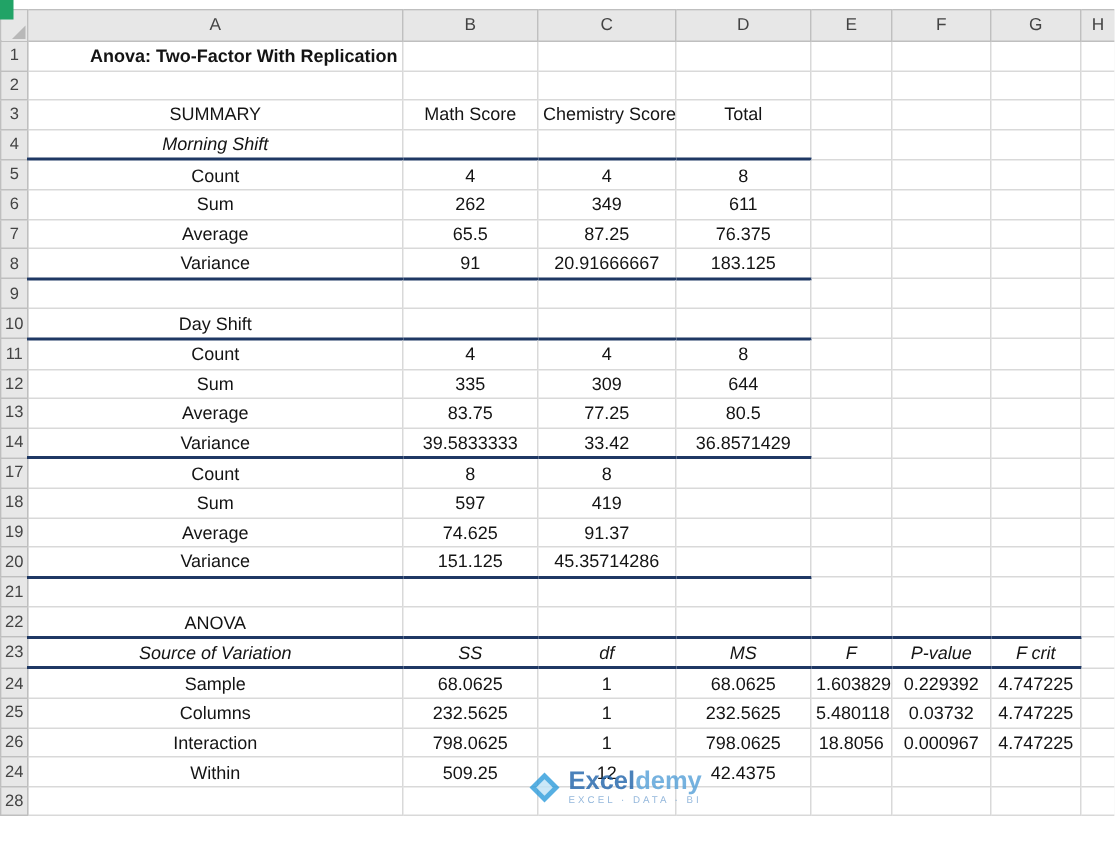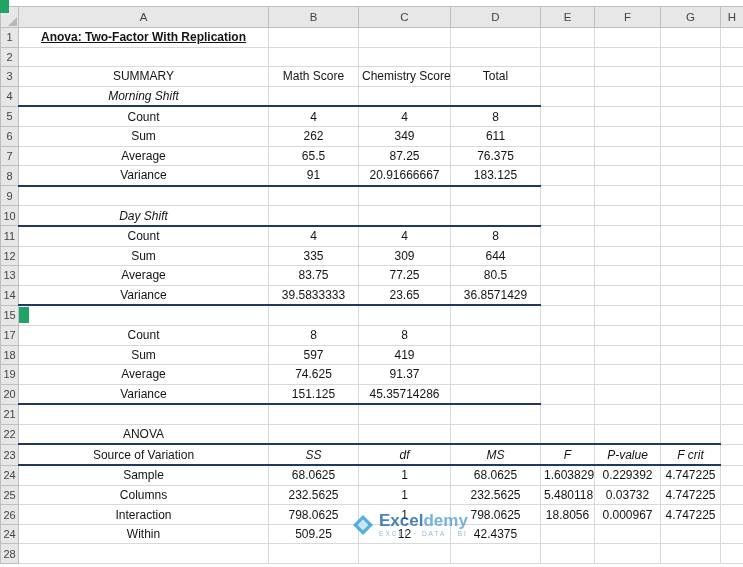--- a/index.html
+++ b/index.html
@@ -26,21 +26,21 @@
     background:#E7E7E7;border:1px solid #BFBFBF;
     font-size:11px;color:#444;text-align:center;padding:0;
   }
   td.cell{
     border-right:1px solid #D9D9D9;border-bottom:1px solid #D9D9D9;
     padding:0 3px;text-align:center;white-space:nowrap;overflow:visible;
     height:18.6px;line-height:18px;font-size:12px;
   }
   tbody tr{height:18.6px;}
   td.navy-bottom{border-bottom:2px solid #1F3864;}
-  td.align-left{text-align:center;text-decoration:underline;}
+  td.align-left{text-align:right;}
   .green-marker{position:absolute;left:0;top:1px;width:10px;height:16px;background:#21A366;}
   .watermark{
     position:absolute;left:352px;top:512px;display:flex;align-items:center;gap:5px;
     opacity:0.8;z-index:5;pointer-events:none;
   }
   .wm-textwrap{display:flex;flex-direction:column;line-height:1;}
   .wm-brand{font-size:17px;font-weight:bold;letter-spacing:0;}
   .wm-first{color:#1E62AA;}
   .wm-second{color:#54A0D8;}
   .wm-sub{font-size:6.5px;letter-spacing:2px;color:#7BA7D4;margin-top:2px;align-self:flex-end;}
@@ -174,21 +174,21 @@
           <td class="cell"></td>
           <td class="cell"></td>
           <td class="cell"></td>
           <td class="cell"></td>
           <td class="cell"></td>
           <td class="cell"></td>
           <td class="cell"></td>
         </tr>
         <tr>
           <td class="rowhdr">10</td>
-          <td class="cell navy-bottom" style="font-style: italic;">Day Shift</td>
+          <td class="cell navy-bottom" style="">Day Shift</td>
           <td class="cell navy-bottom"></td>
           <td class="cell navy-bottom"></td>
           <td class="cell navy-bottom"></td>
           <td class="cell"></td>
           <td class="cell"></td>
           <td class="cell"></td>
           <td class="cell"></td>
         </tr>
         <tr>
           <td class="rowhdr">11</td>
@@ -220,35 +220,22 @@
           <td class="cell">80.5</td>
           <td class="cell"></td>
           <td class="cell"></td>
           <td class="cell"></td>
           <td class="cell"></td>
         </tr>
         <tr>
           <td class="rowhdr">14</td>
           <td class="cell navy-bottom">Variance</td>
           <td class="cell navy-bottom">39.5833333</td>
-          <td class="cell navy-bottom">23.65</td>
+          <td class="cell navy-bottom">33.42</td>
           <td class="cell navy-bottom">36.8571429</td>
-          <td class="cell"></td>
-          <td class="cell"></td>
-          <td class="cell"></td>
-          <td class="cell"></td>
-        </tr>
-        <tr>
-          <td class="rowhdr">15</td>
-          <td class="cell" style="position: relative;">
-            <div class="green-marker"></div>
-          </td>
-          <td class="cell"></td>
-          <td class="cell"></td>
-          <td class="cell"></td>
           <td class="cell"></td>
           <td class="cell"></td>
           <td class="cell"></td>
           <td class="cell"></td>
         </tr>
         <tr>
           <td class="rowhdr">17</td>
           <td class="cell">Count</td>
           <td class="cell">8</td>
           <td class="cell">8</td>
@@ -308,21 +295,21 @@
           <td class="cell navy-bottom"></td>
           <td class="cell navy-bottom"></td>
           <td class="cell navy-bottom"></td>
           <td class="cell navy-bottom"></td>
           <td class="cell navy-bottom"></td>
           <td class="cell navy-bottom"></td>
           <td class="cell"></td>
         </tr>
         <tr>
           <td class="rowhdr">23</td>
-          <td class="cell navy-bottom" style="">Source of Variation</td>
+          <td class="cell navy-bottom" style="font-style: italic;">Source of Variation</td>
           <td class="cell navy-bottom" style="font-style: italic; margin-left: 16px;">SS</td>
           <td class="cell navy-bottom" style="font-style: italic;">df</td>
           <td class="cell navy-bottom" style="font-style: italic;">MS</td>
           <td class="cell navy-bottom" style="font-style: italic;">F</td>
           <td class="cell navy-bottom" style="font-style: italic;">P-value</td>
           <td class="cell navy-bottom" style="font-style: italic;">F crit</td>
           <td class="cell"></td>
         </tr>
         <tr>
           <td class="rowhdr">24</td>

